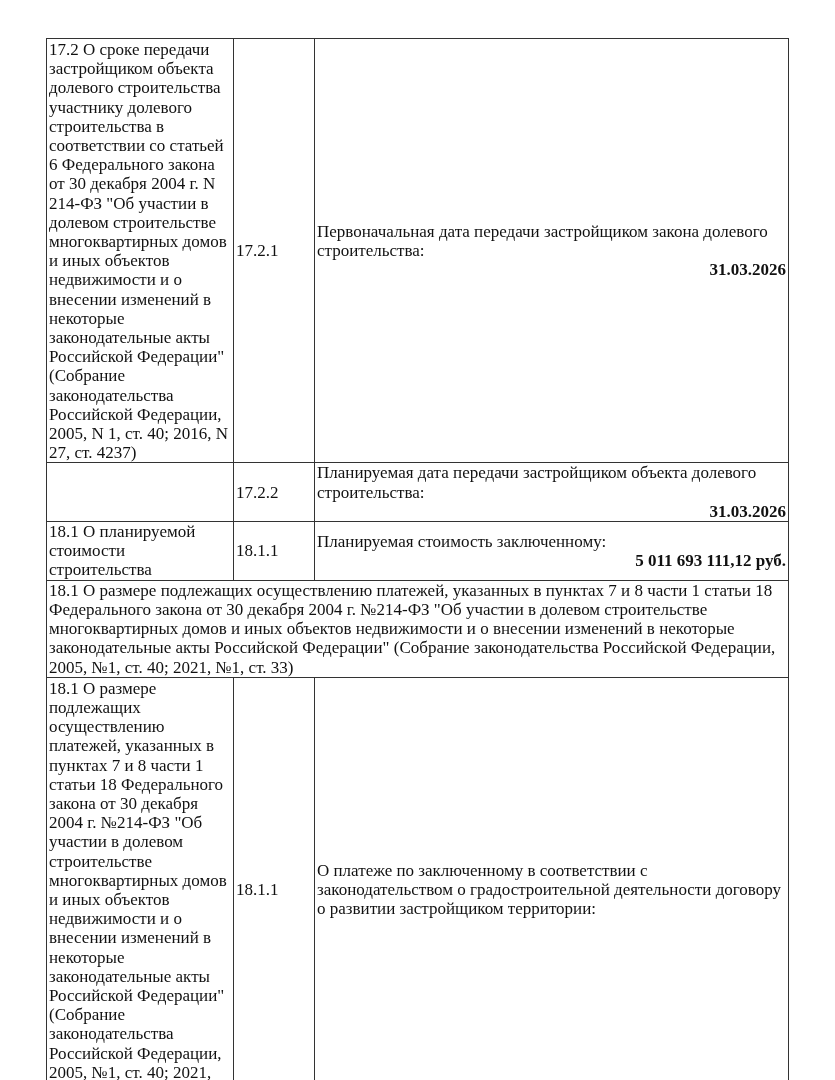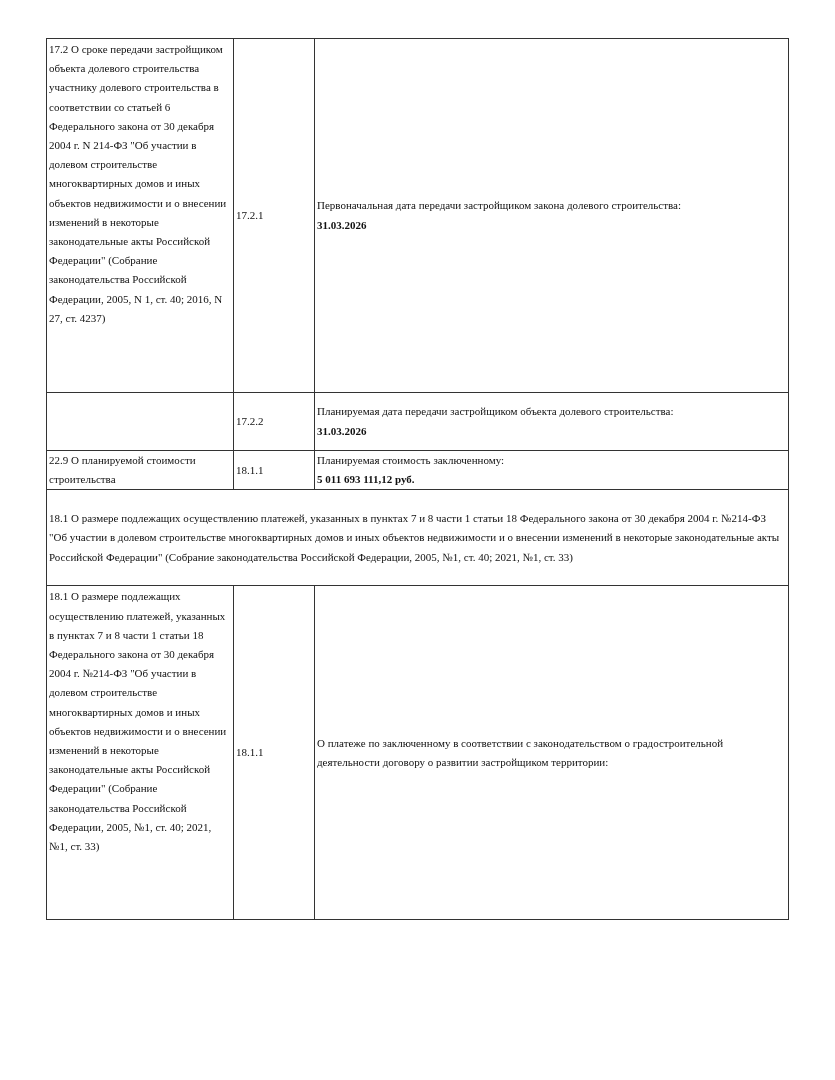--- a/index.html
+++ b/index.html
@@ -1,25 +1,25 @@
 <!DOCTYPE html>
 <html><head>
 <meta charset="utf-8">
 <style>
   html, body { margin: 0; padding: 0; background: #ffffff; }
   body { width: 835px; height: 1080px; position: relative; overflow: hidden;
          font-family: "Liberation Serif", "DejaVu Serif", serif; color: #111; }
   .page { position: absolute; left: 46px; top: 38px; width: 743px; }
   table { border-collapse: collapse; width: 743px; table-layout: fixed; }
   td { border: 1.5px solid #333; vertical-align: middle; padding: 0 2px 0 2px;
-       font-size: 11px; line-height: 19.2px; word-wrap: break-word; }
+       font-size: 17px; line-height: 19.2px; word-wrap: break-word; }
   td.c1 { width: 182px; vertical-align: top; }
   td.c2 { width: 76px; font-family: Liberation Serif, serif; }
   td.c3 { }
-  .bold { font-weight: bold; }
+  .bold { font-weight: bold; text-align: right; }
   .block { display: block; }
 </style>
 </head>
 <body>
 
 <div class="page">
   <table>
     <tbody>
         <tr style="height:354px;">
       <td class="c1" style="vertical-align:top;padding-top:1px;">17.2 О сроке передачи застройщиком объекта долевого строительства участнику долевого строительства в соответствии со статьей 6 Федерального закона от 30 декабря 2004 г. N 214-ФЗ "Об участии в долевом строительстве многоквартирных домов и иных объектов недвижимости и о внесении изменений в некоторые законодательные акты Российской Федерации" (Собрание законодательства Российской Федерации, 2005, N 1, ст. 40; 2016, N 27, ст. 4237)</td>
@@ -31,21 +31,21 @@
     </tr>
     <tr style="height:58px;">
       <td class="c1"></td>
       <td class="c2">17.2.2</td>
       <td class="c3">
         <span class="block">Планируемая дата передачи застройщиком объекта долевого строительства:</span>
         <span class="block bold">31.03.2026</span>
       </td>
     </tr>
     <tr style="height:38px;">
-      <td class="c1" style="vertical-align:middle;">22.9 О планируемой стоимости строительства</td>
+      <td class="c1" style="vertical-align:middle;">18.1 О планируемой стоимости строительства</td>
       <td class="c2">18.1.1</td>
       <td class="c3">
         <span class="block">Планируемая стоимость заключенному:</span>
         <span class="block bold">5 011 693 111,12 руб.</span>
       </td>
     </tr>
     <tr style="height:96px;">
       <td colspan="3">18.1 О размере подлежащих осуществлению платежей, указанных в пунктах 7 и 8 части 1 статьи 18 Федерального закона от 30 декабря 2004 г. №214-ФЗ "Об участии в долевом строительстве многоквартирных домов и иных объектов недвижимости и о внесении изменений в некоторые законодательные акты Российской Федерации" (Собрание законодательства Российской Федерации, 2005, №1, ст. 40; 2021, №1, ст. 33)</td>
     </tr>
     <tr style="height:334px;">

